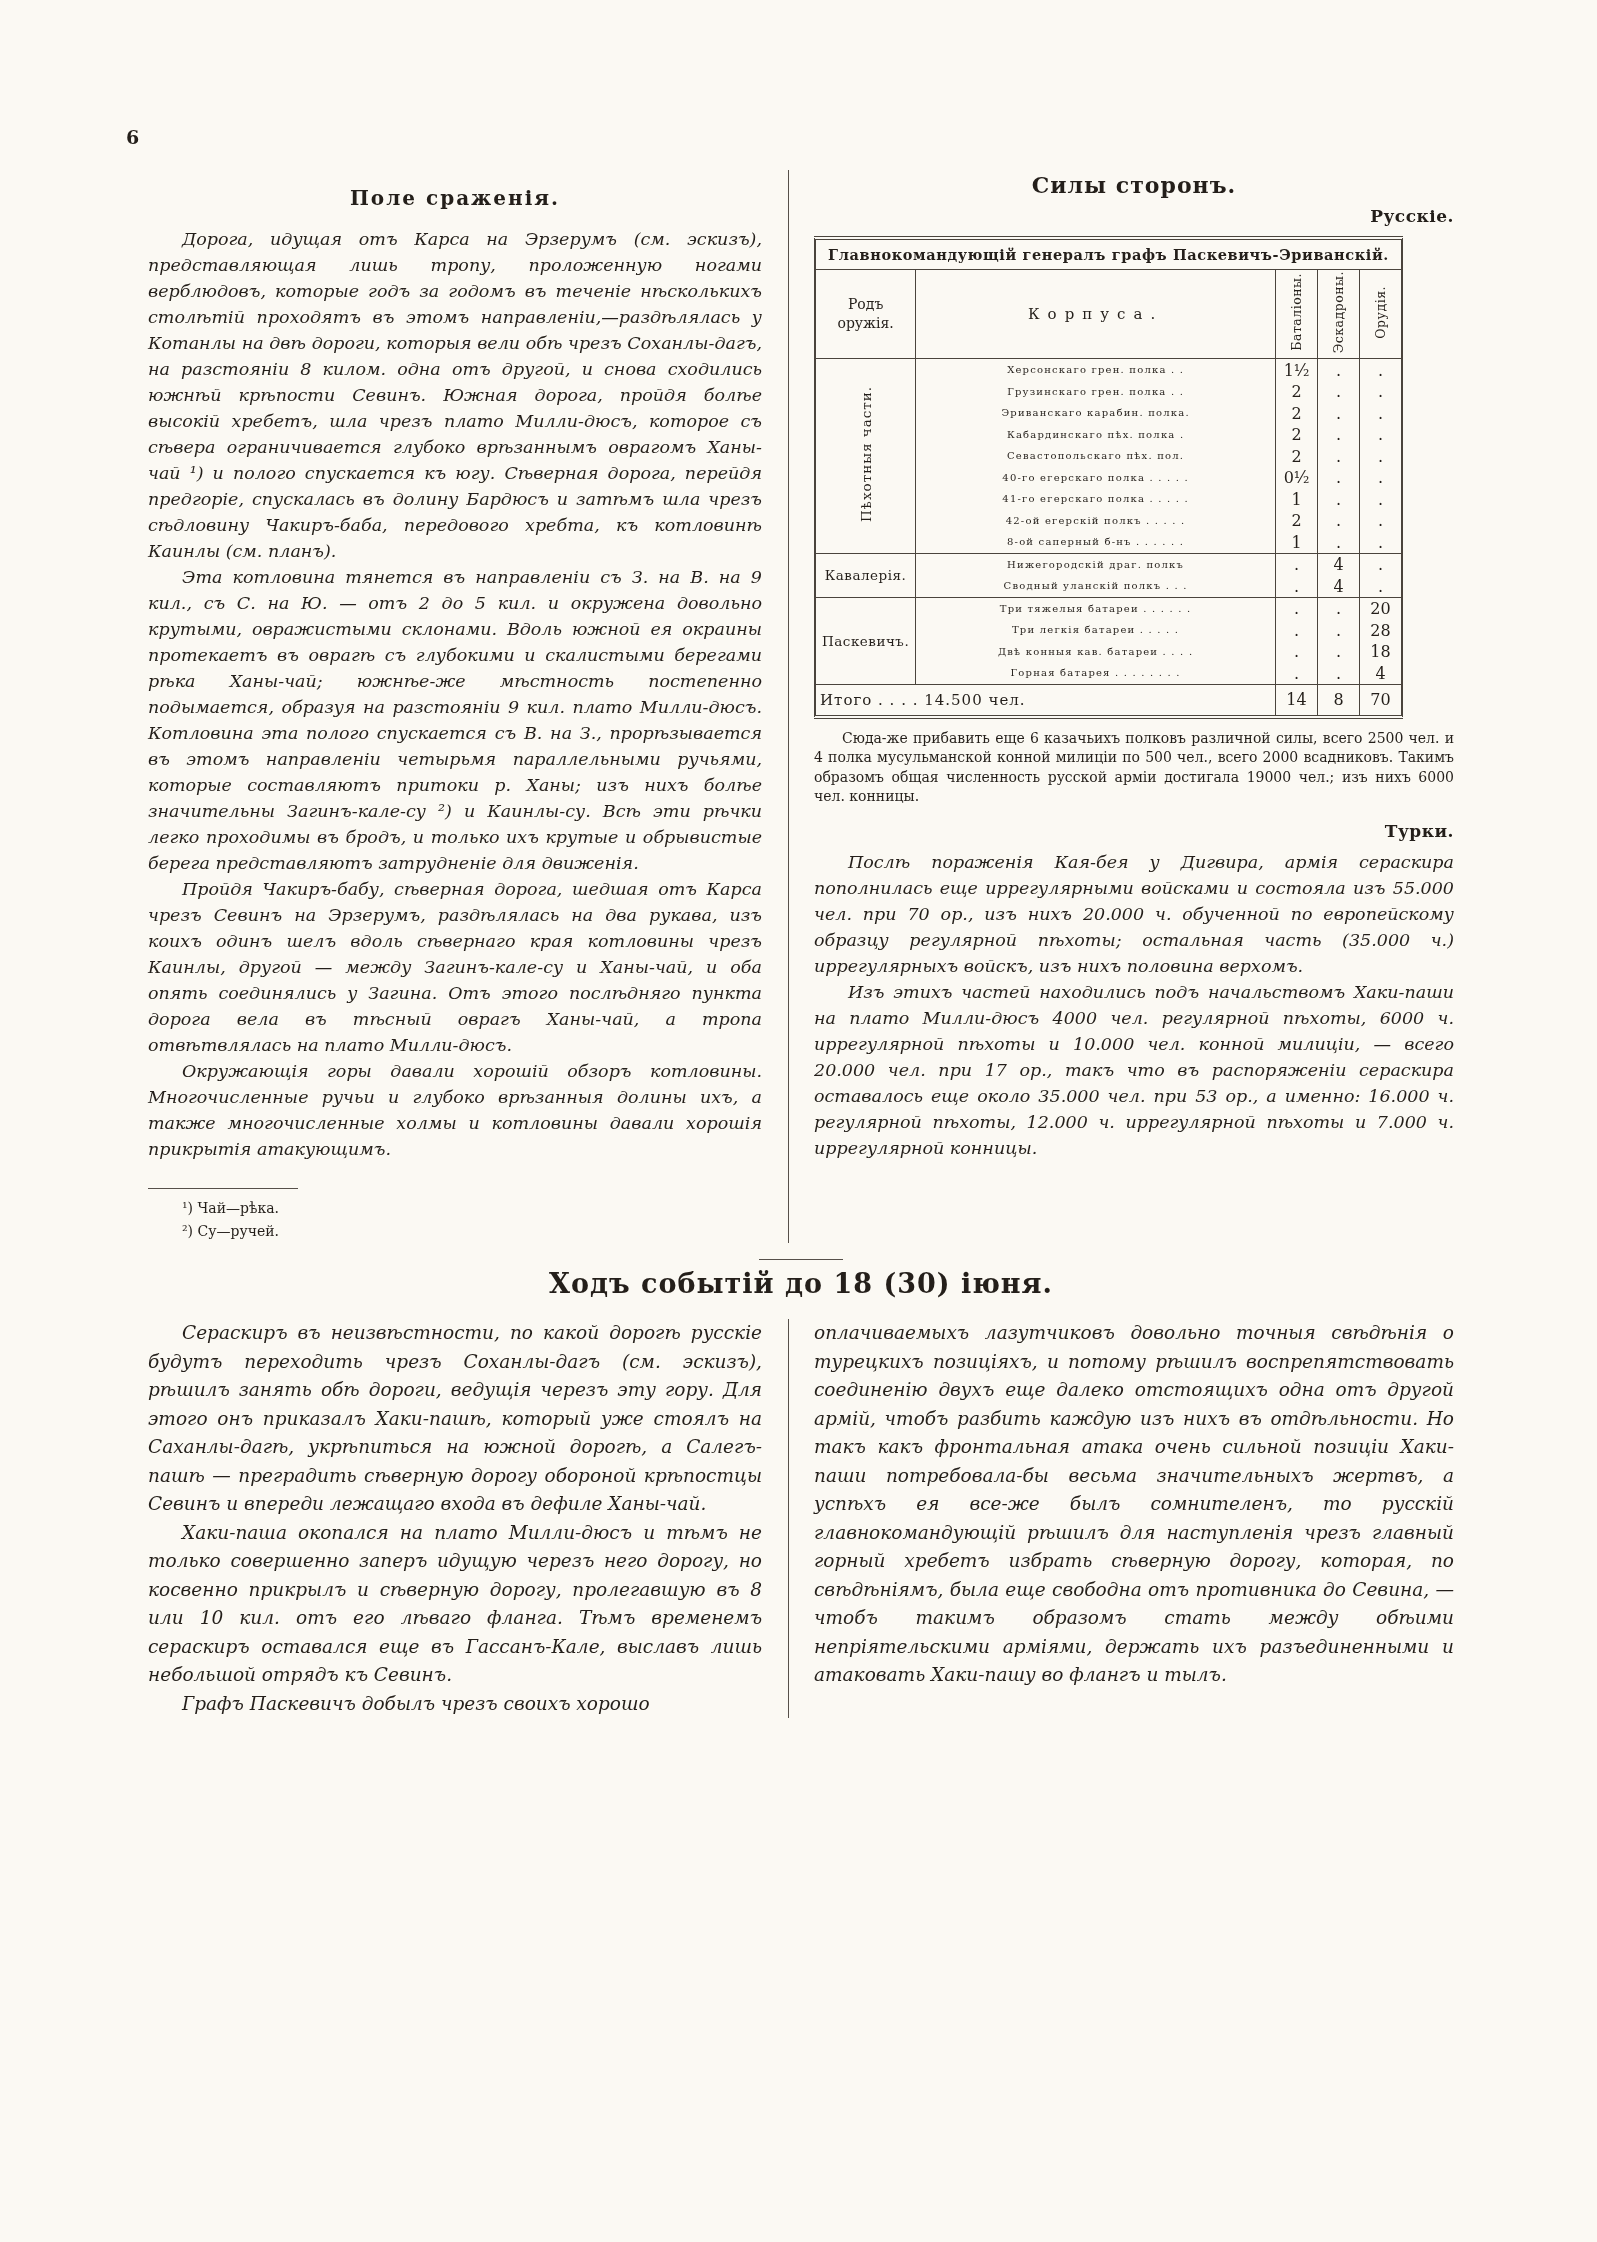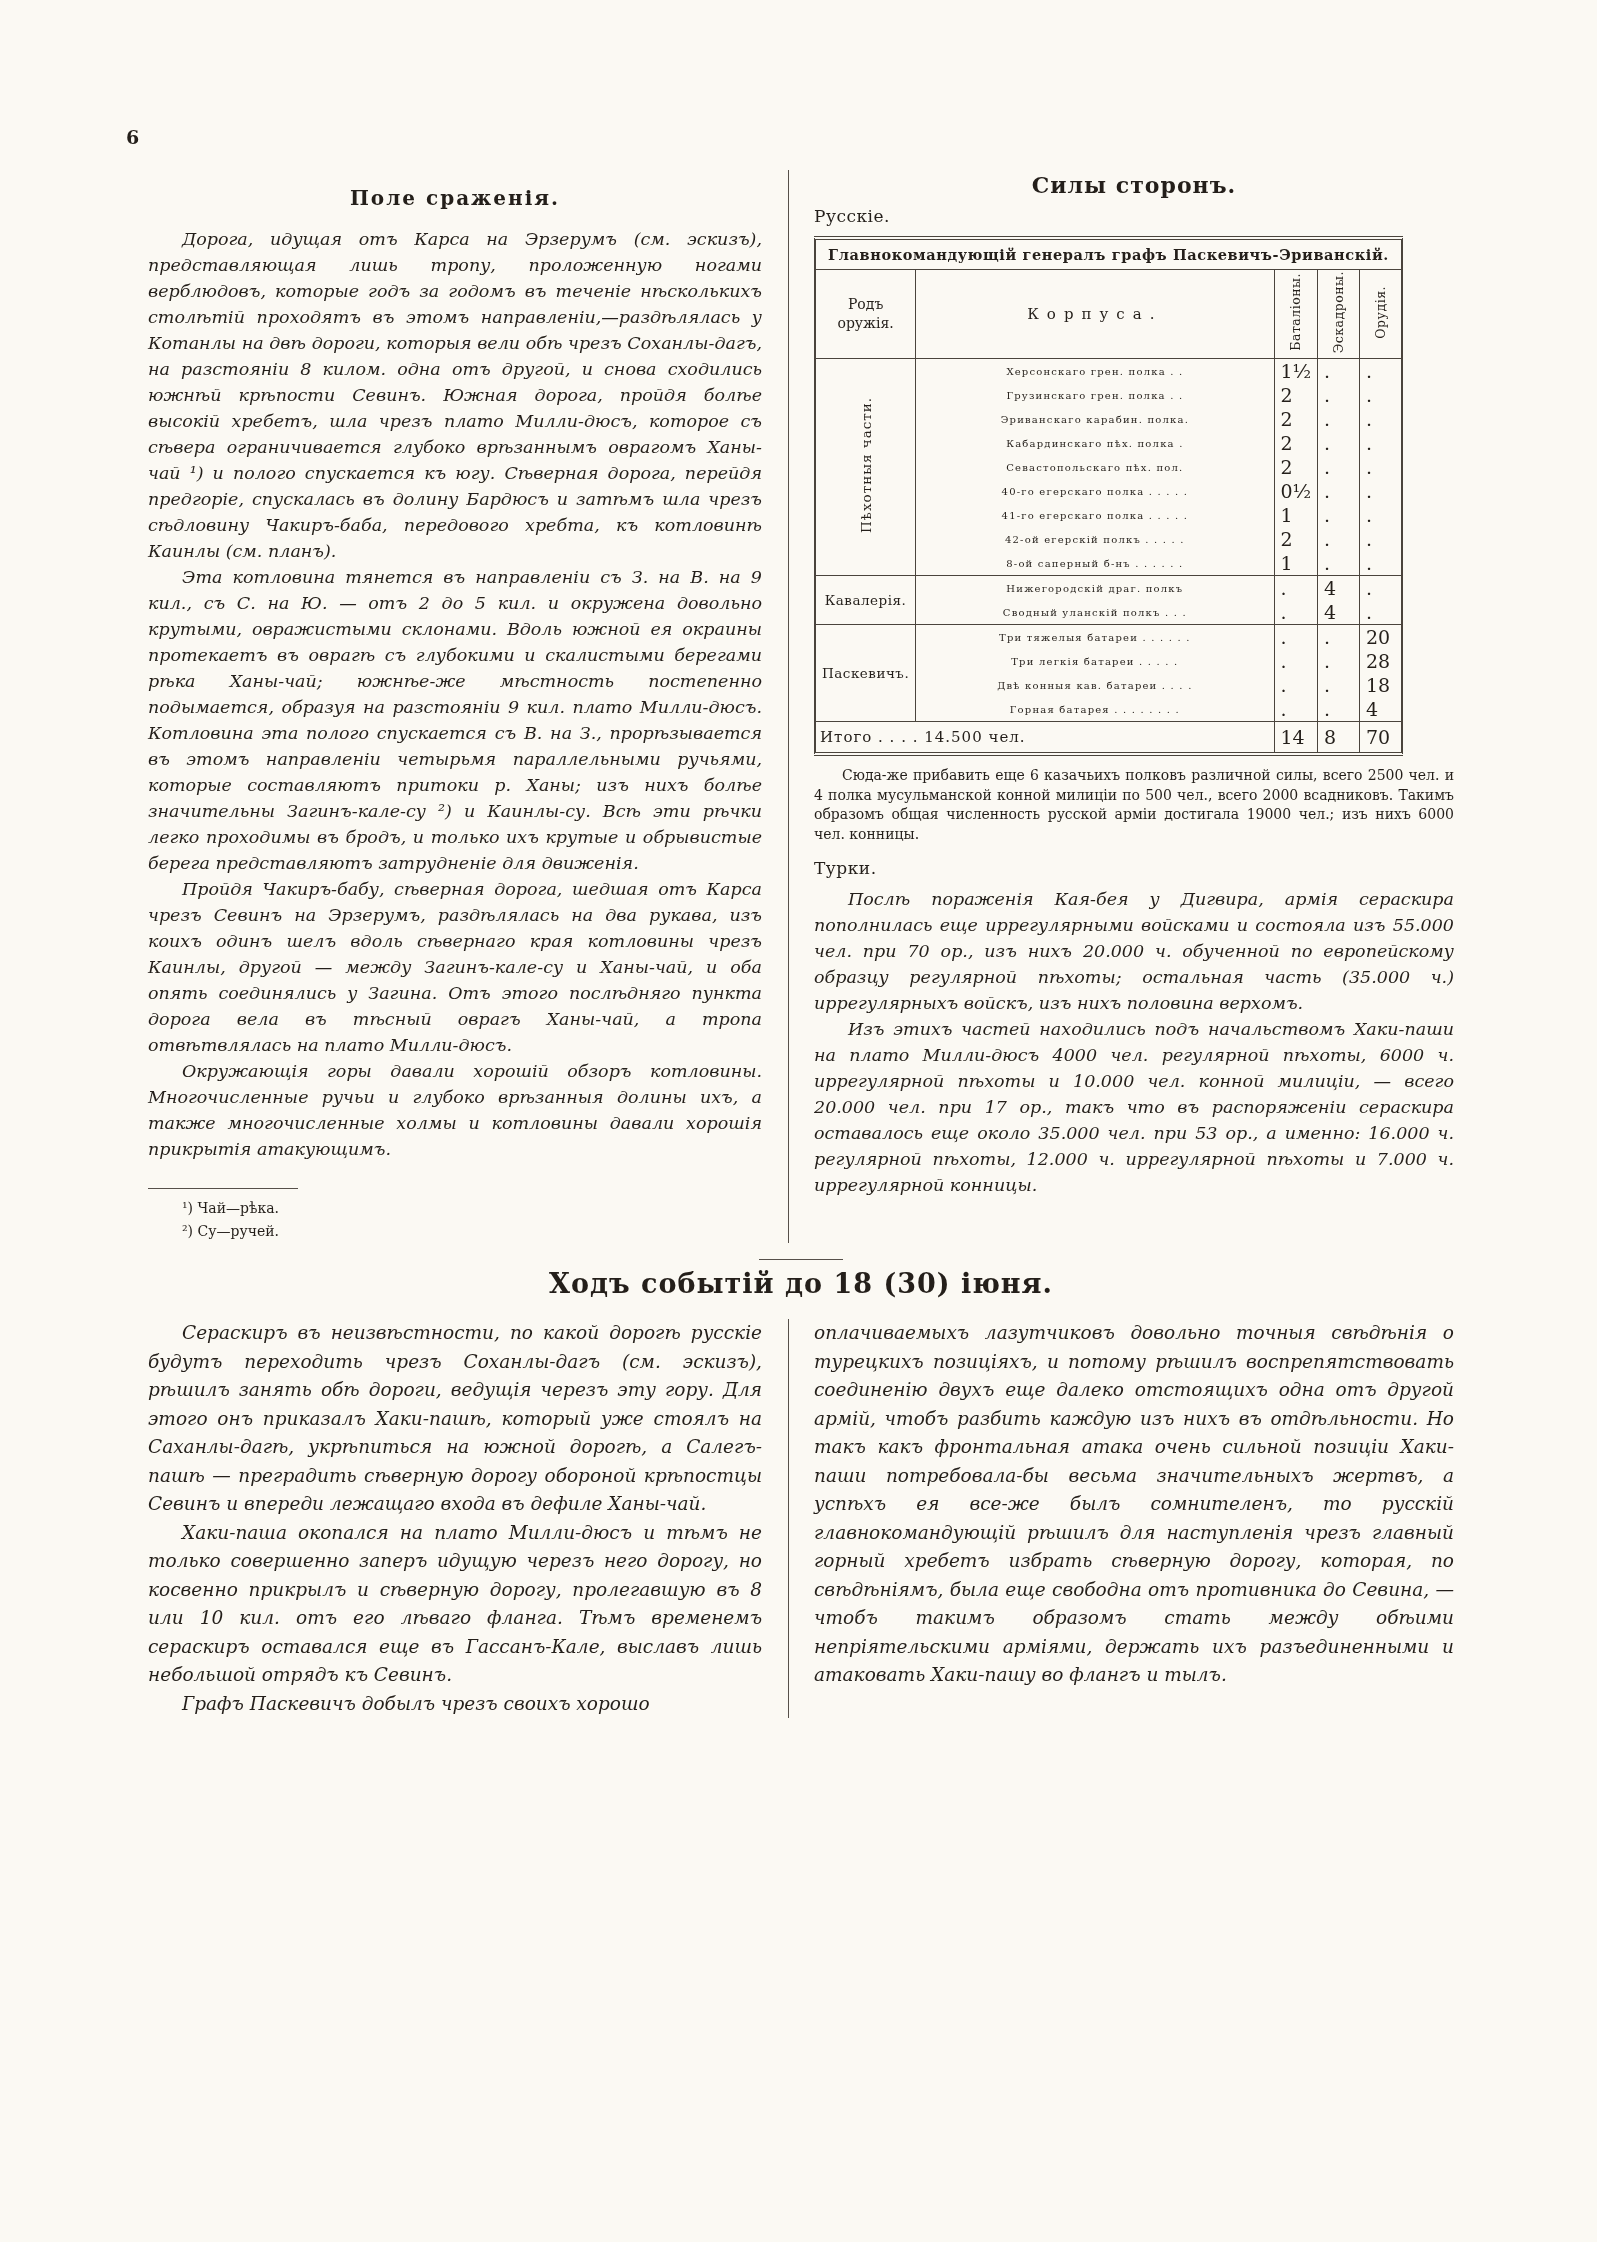--- a/index.html
+++ b/index.html
@@ -21,21 +21,21 @@
 
   .top-area, .bottom-area { display:flex; }
   .col-l { width:614px; }
   .gap { width:52px; display:flex; justify-content:center; }
   .vrule { width:1px; background:#56504a; }
   .col-r { width:640px; }
 
   
   .h-battle { margin:16px 0 16px; text-align:center; font-size:20px; font-weight:bold; letter-spacing:2px; }
   .h-forces { margin:2px 0 8px; text-align:center; font-size:22px; font-weight:bold; letter-spacing:1px; }
-  .h-sub    { margin:0 0 10px; text-align:left; font-size:17px; font-weight:normal; letter-spacing:0.5px; }
+  .h-sub    { margin:0 0 10px; text-align:right; font-size:17px; font-weight:bold; letter-spacing:0.5px; }
   .h-turks  { margin:14px 0 8px; }
   .h-events { margin:8px 0 20px; text-align:center; font-size:27px; font-weight:bold; letter-spacing:1px; }
   .section-sep { width:84px; margin:16px auto 4px; border-top:1.5px solid #56504a; height:0; }
 
   
   p.body { margin:0; font-size:17.5px; line-height:26px; text-align:justify; text-indent:34px;font-style:italic; }
   p.lg   { font-size:18.5px; line-height:28.5px; }
   p.noindent { text-indent:0; }
   p.note { margin:10px 0 0; font-size:14px; line-height:19.5px; text-align:justify; text-indent:28px; }
 
@@ -68,21 +68,21 @@
   .t-corps-h { text-align:center; font-size:15px; letter-spacing:8px; }
   .t-num-h { width:42px; height:86px; text-align:center; }
   .vtext {
     display:inline-block; writing-mode:vertical-rl; transform:rotate(180deg);
     white-space:nowrap; font-size:12.5px; letter-spacing:0.5px;
   }
   .glabel-cell { width:92px; text-align:center; }
   .glabel-cell .vtext { font-size:13.5px; letter-spacing:1px; }
   .glabel-h { width:92px; text-align:center; font-size:13.5px; letter-spacing:0.5px; }
   td.corps { font-size:10px; letter-spacing:1.2px; line-height:19.5px; white-space:nowrap;text-align:center; }
-  td.num { width:42px; text-align:left; font-size:19px; }
+  td.num { width:42px; text-align:center; font-size:16px; }
   td.total-label { text-align:left; font-size:15px; letter-spacing:1px; padding:6px 4px; }
 </style>
 </head>
 <body>
 
 <div class="page">
   <div class="page-number">6</div>
 
   <div class="content">
 

